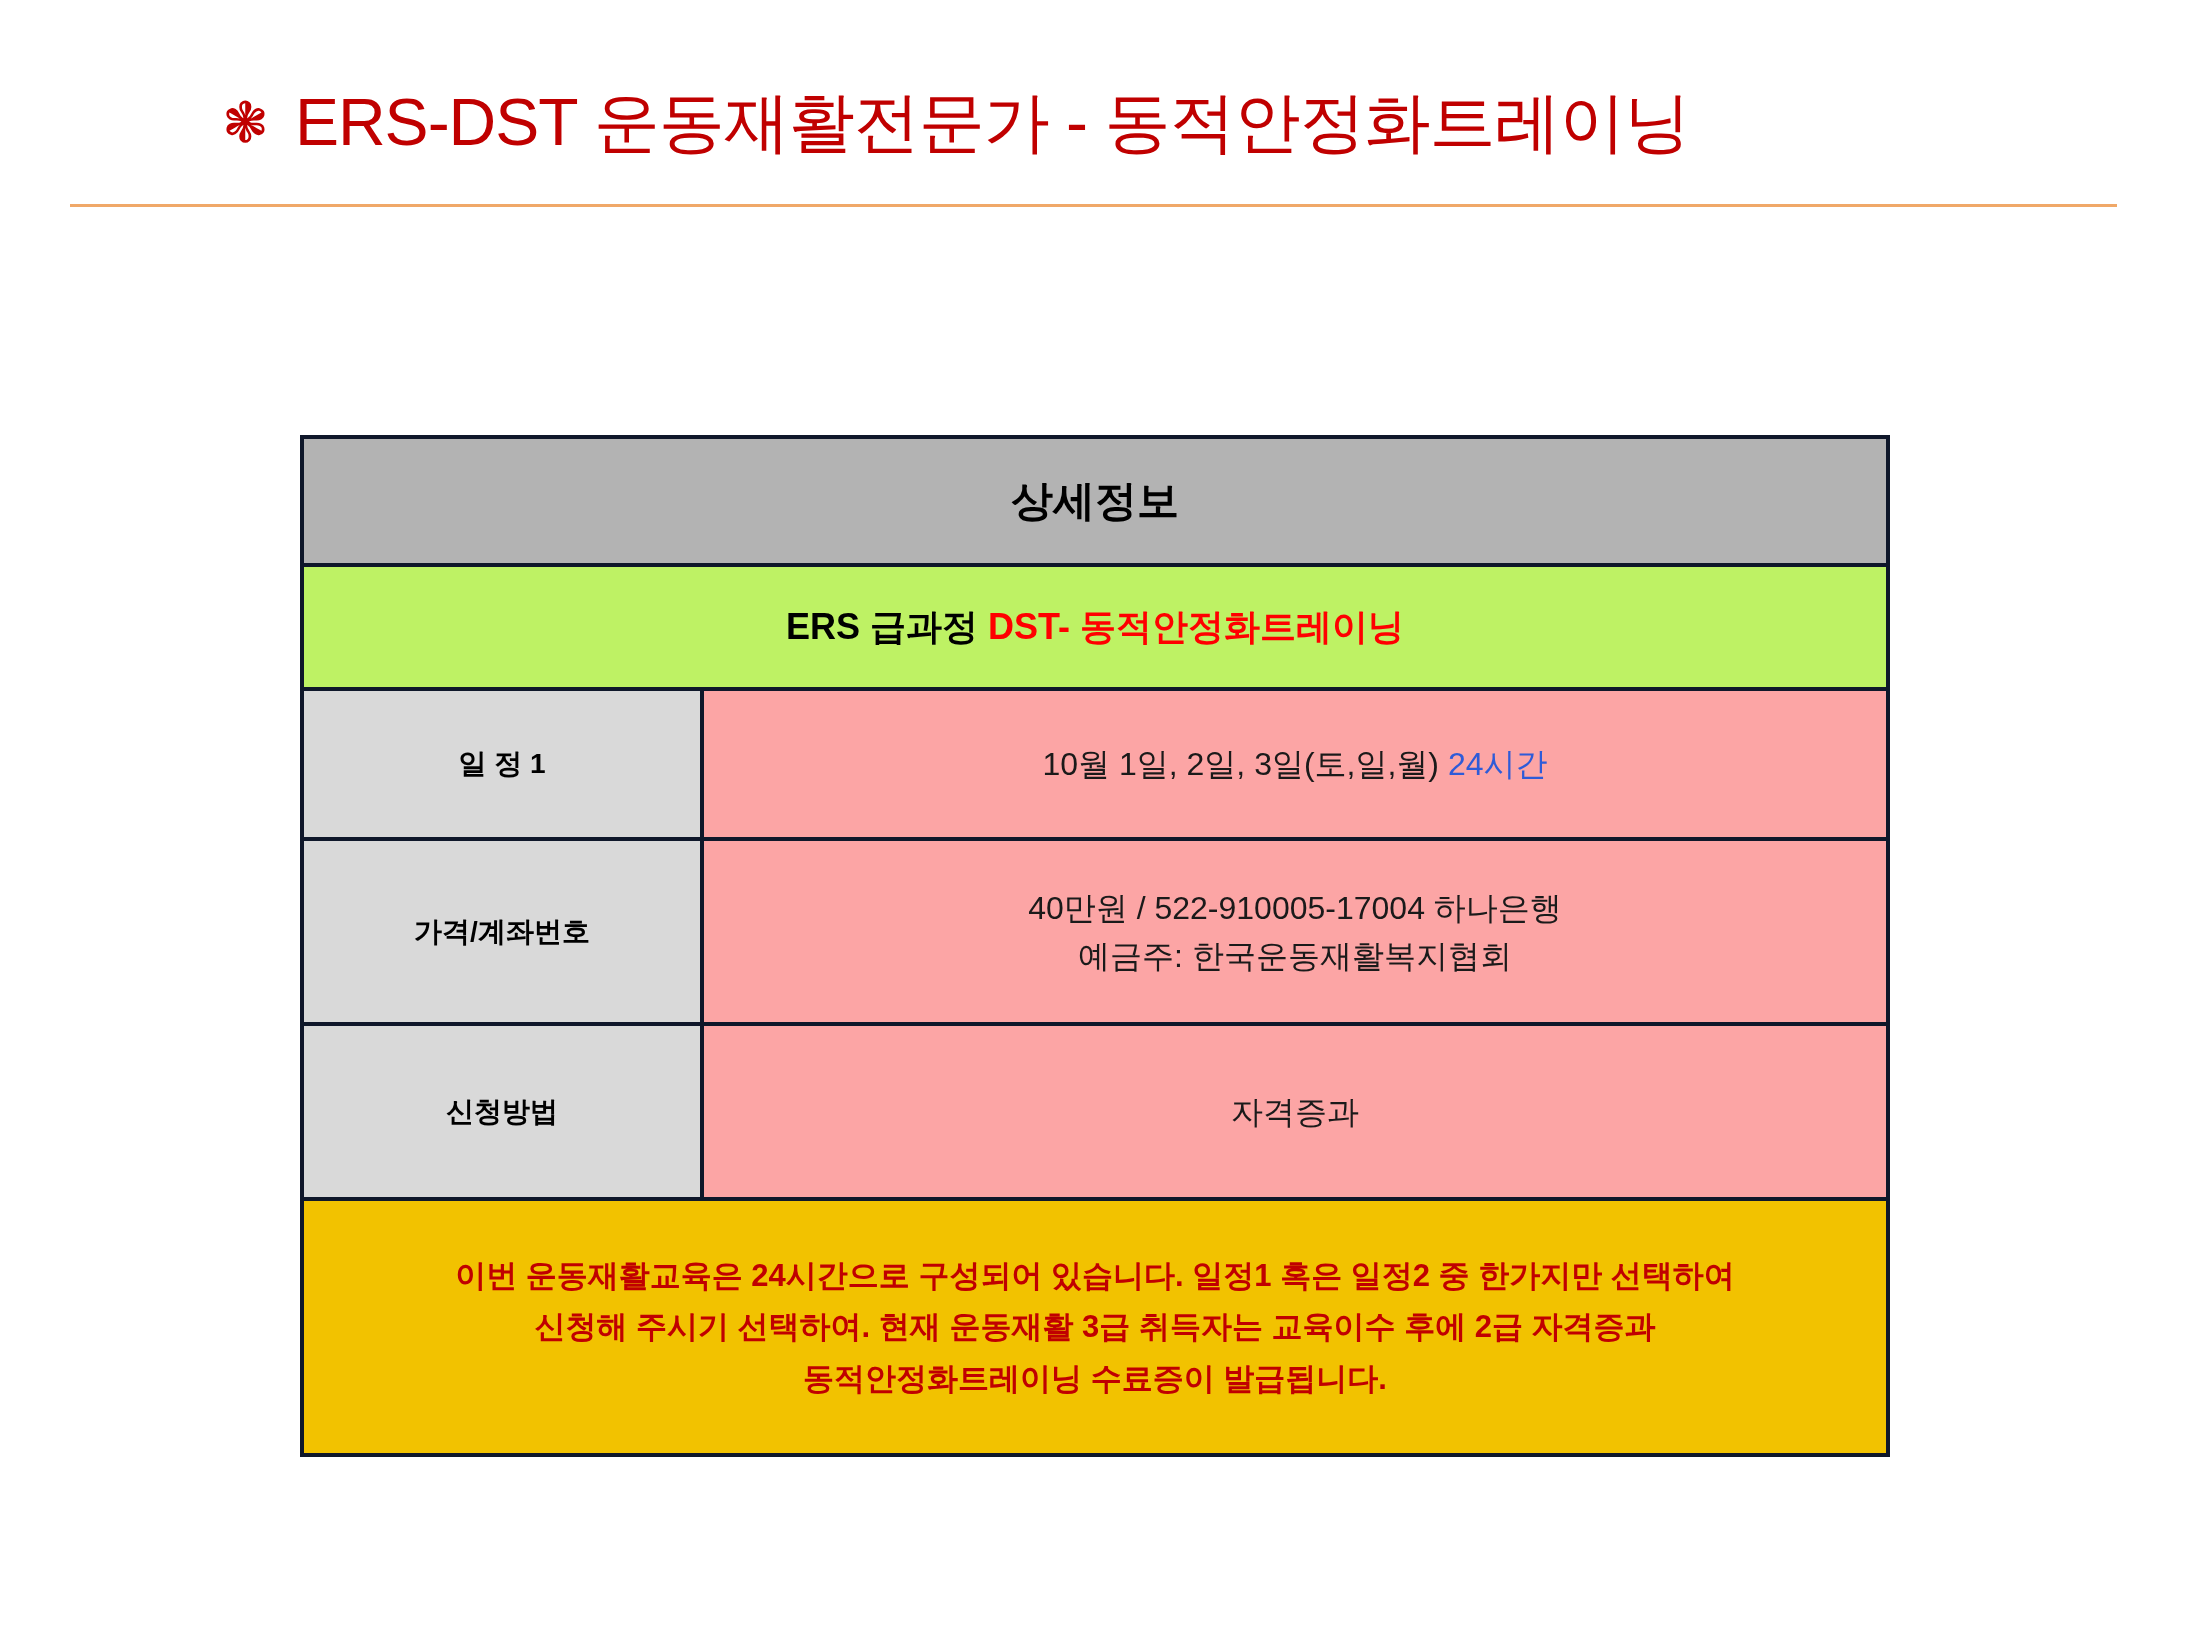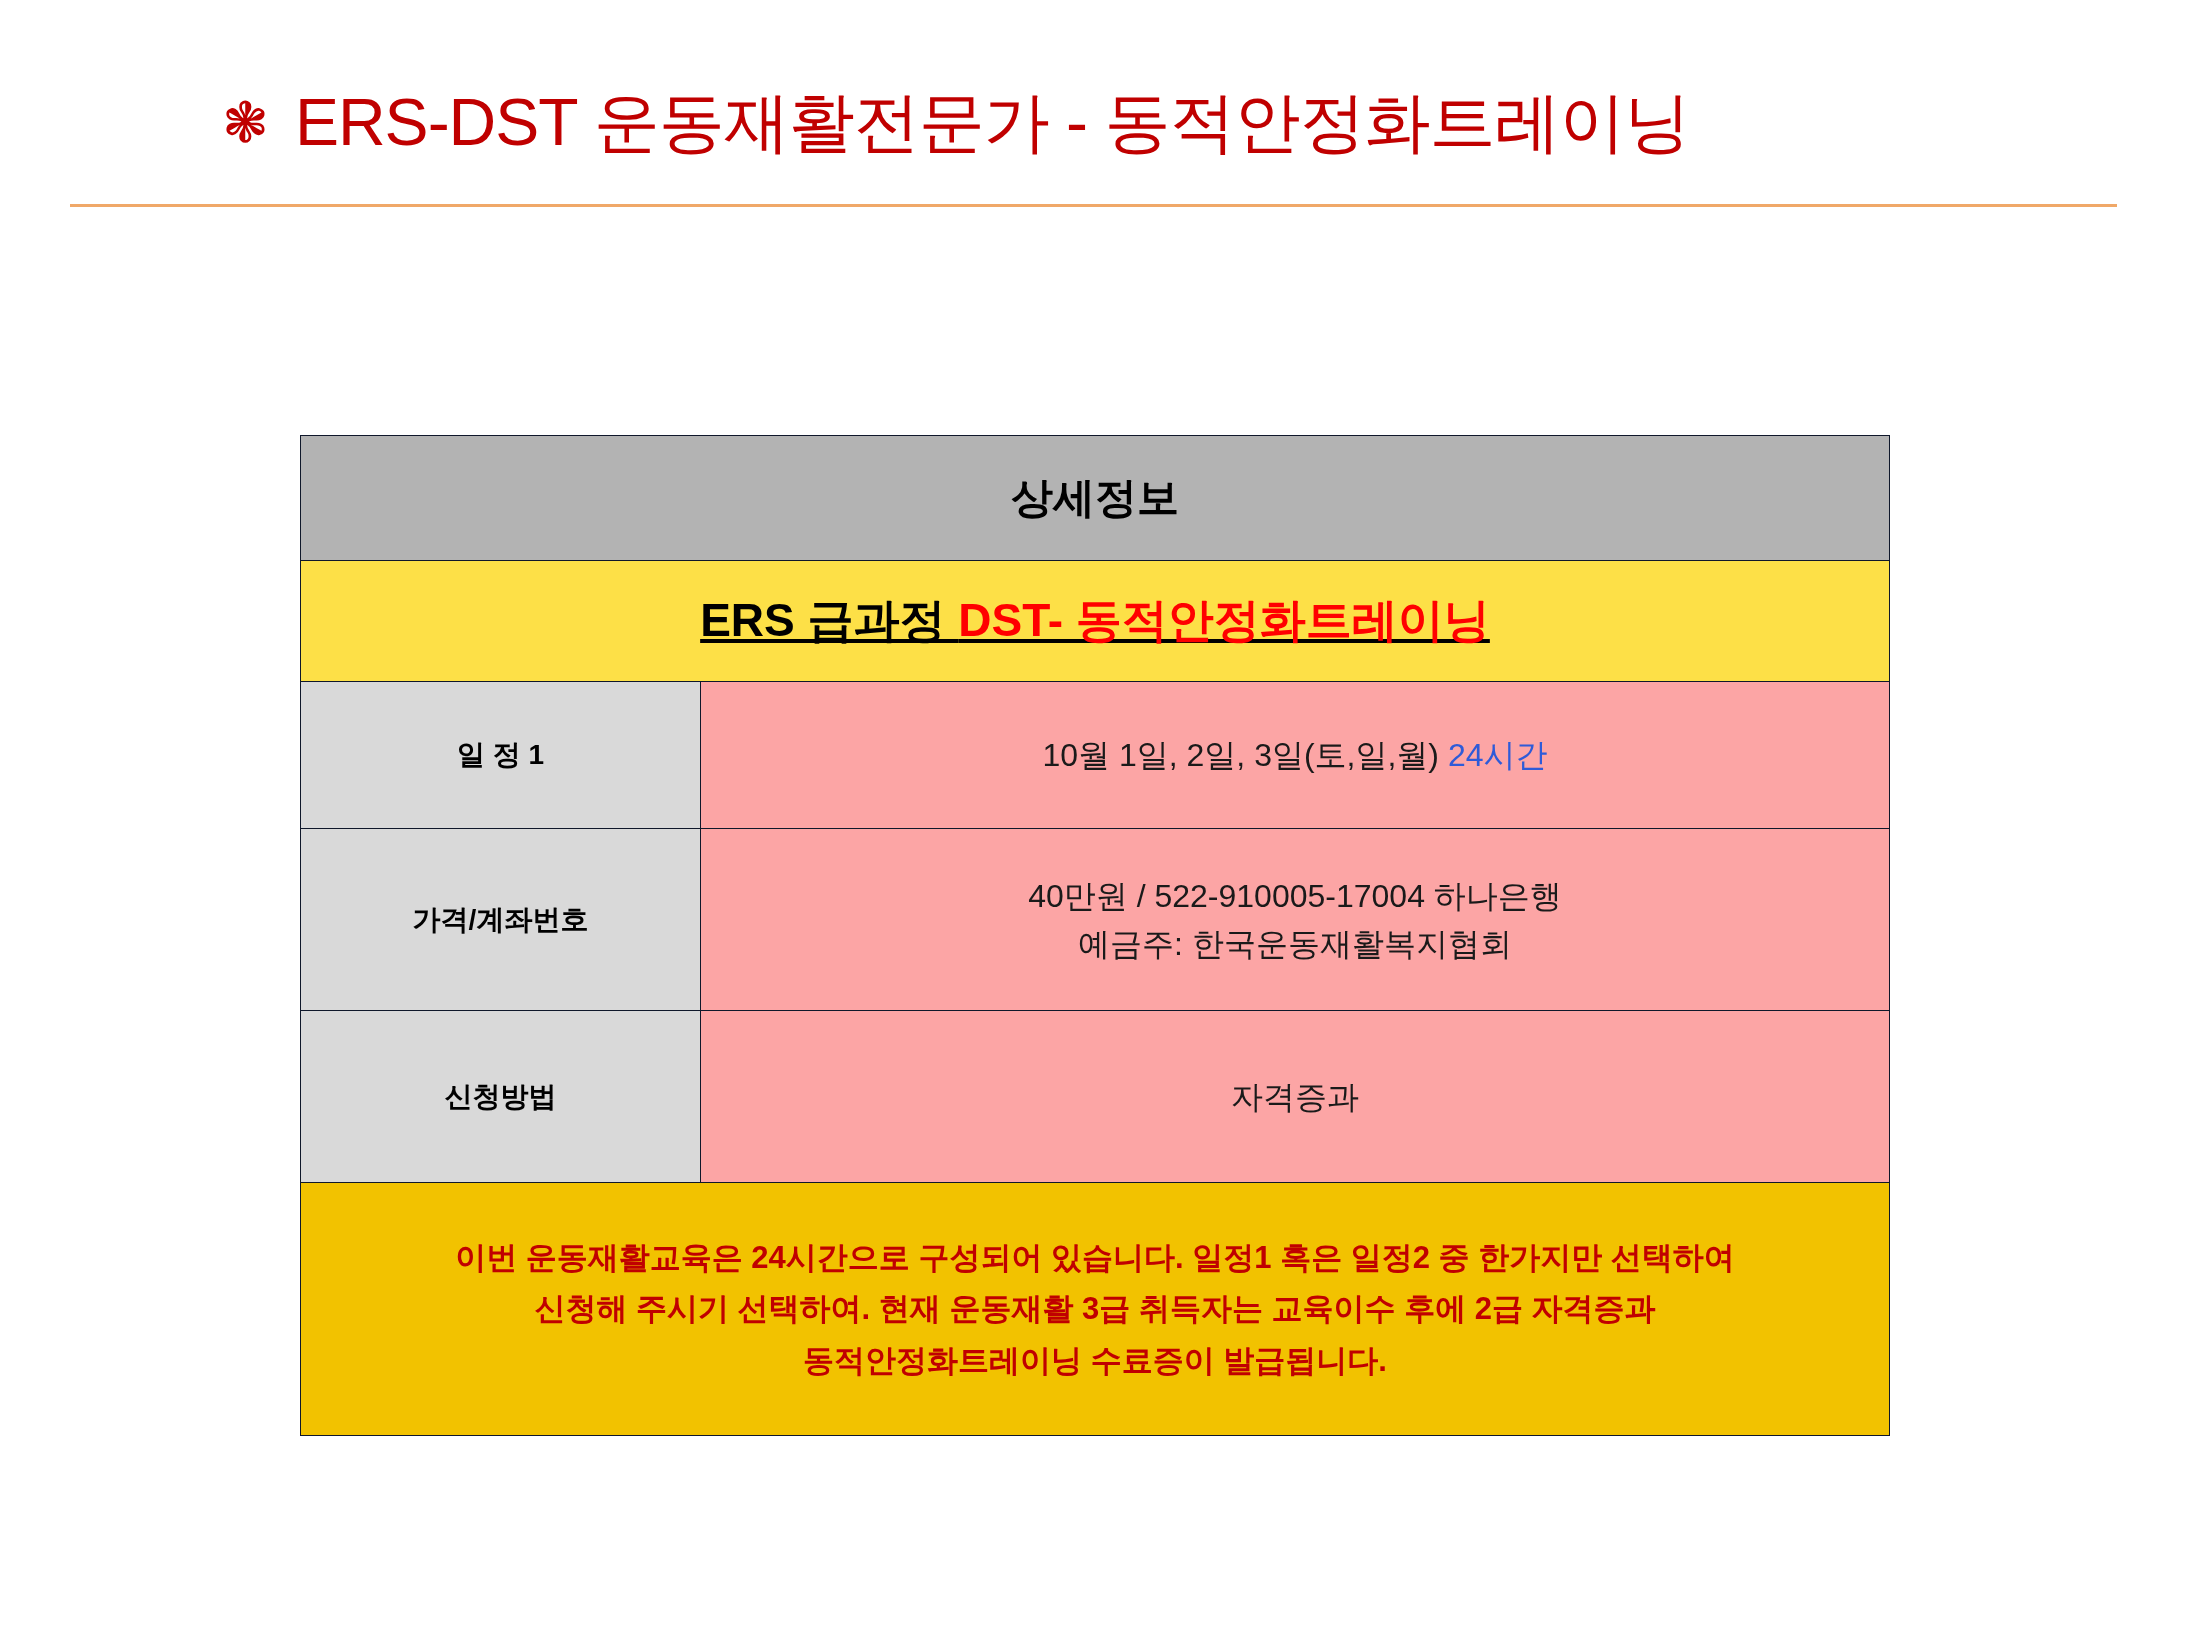--- a/index.html
+++ b/index.html
@@ -48,38 +48,37 @@
     left: 300px;
     top: 435px;
     width: 1590px;
   }
   table.info {
     width: 100%;
     border-collapse: collapse;
     table-layout: fixed;
   }
   table.info td {
-    border: 1px solid #0f172a;
+    border: 4px solid #0f172a;
     vertical-align: middle;
     text-align: center;
   }
   .row-header td {
     background: #B3B3B3;
     height: 122px;
     font-size: 42px;
     font-weight: bold;
     color: #000;
   }
   .row-subtitle td {
-    background: #fde047;
+    background: #bef264;
     height: 118px;
-    font-size: 46px;
+    font-size: 36px;
     font-weight: bold;
     color: #000;
-    text-decoration: underline;
   }
   .row-subtitle .accent {
     color: #FF0000;
   }
   .label-cell {
     background: #D9D9D9;
     width: 400px;
     font-size: 28px;
     font-weight: bold;
     color: #000;

